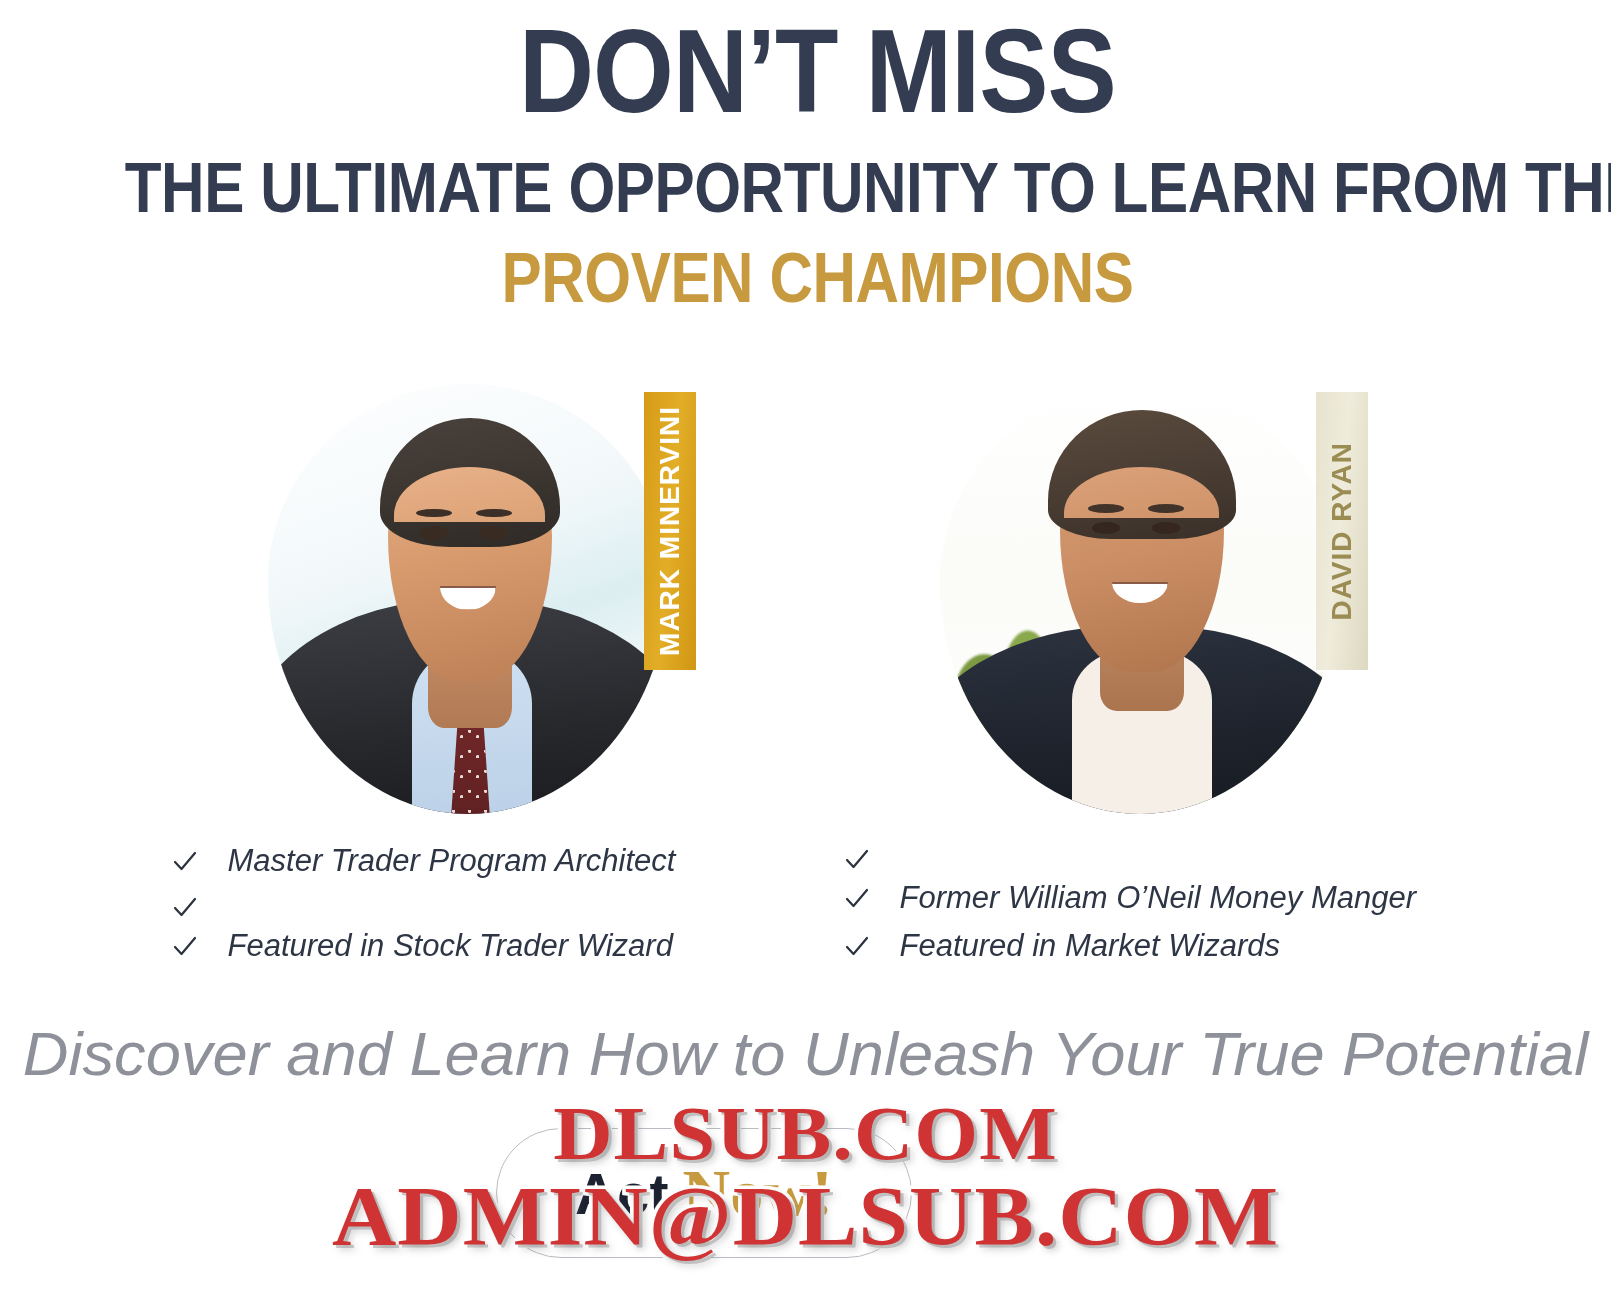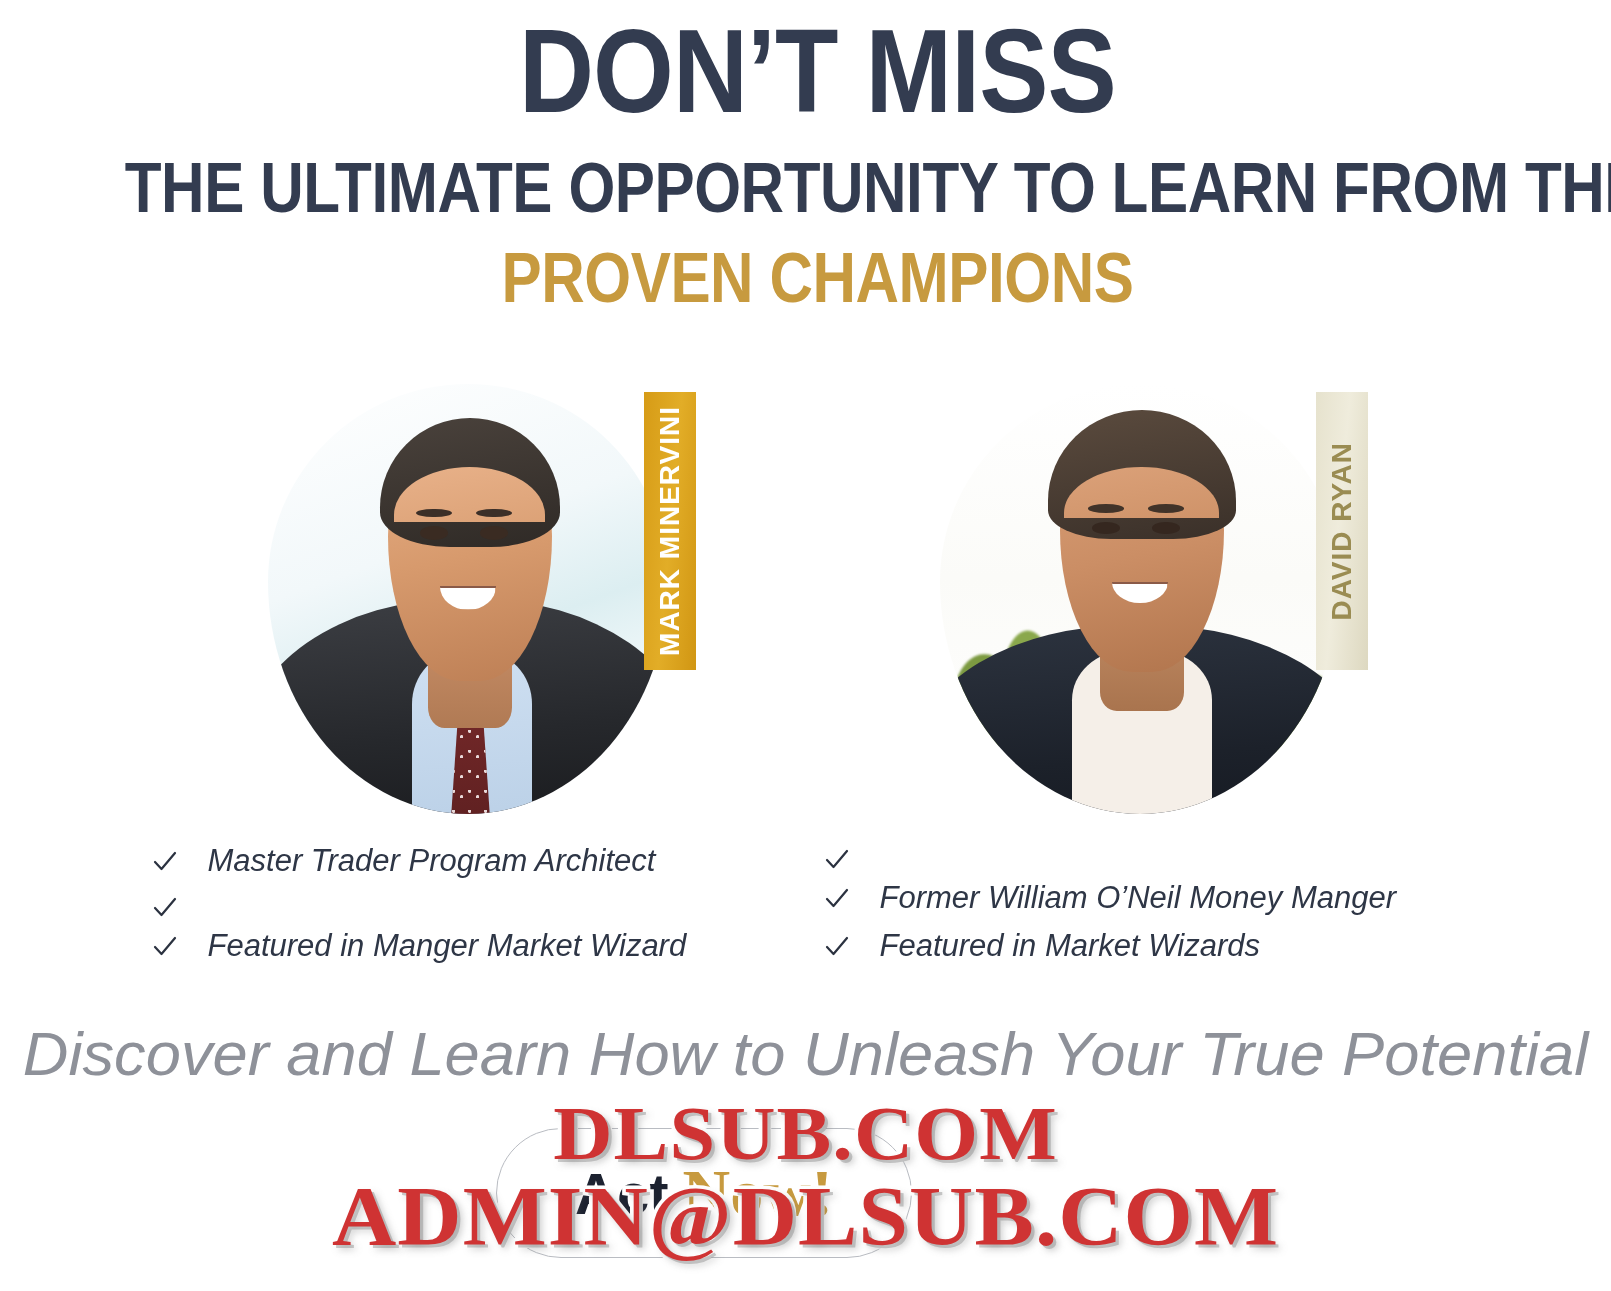--- a/index.html
+++ b/index.html
@@ -346,20 +346,21 @@
 
   
   .bullets-row {
     position: absolute;
     top: 843px;
     left: 0;
     width: 1507px;
     display: flex;
     justify-content: center;
     gap: 120px;
+    padding-left: 20px;
   }
   .bullet-col {
     width: 560px;
   }
   .bullet-item {
     display: flex;
     align-items: baseline;
     gap: 30px;
     margin-bottom: 11px;
     padding-left: 18px;
@@ -542,21 +543,21 @@
             <path d="M3 13 L9.5 20 L23 4" fill="none" stroke="#2b3240" stroke-width="2.2" stroke-linecap="round" stroke-linejoin="round"></path>
           </svg>
       </span>
     </div>
     <div class="bullet-item">
       <span class="check-icon">
         <svg width="26" height="26" viewBox="0 0 26 26">
             <path d="M3 13 L9.5 20 L23 4" fill="none" stroke="#2b3240" stroke-width="2.2" stroke-linecap="round" stroke-linejoin="round"></path>
           </svg>
       </span>
-      <span class="bullet-text">Featured in Manger Market Wizard</span>
+      <span class="bullet-text">Featured in Stock Trader Wizard</span>
     </div>
   </div>
 
   <div class="bullet-col right">
     <div class="bullet-item">
       <span class="check-icon">
         <svg width="26" height="26" viewBox="0 0 26 26">
             <path d="M3 13 L9.5 20 L23 4" fill="none" stroke="#2b3240" stroke-width="2.2" stroke-linecap="round" stroke-linejoin="round"></path>
           </svg>
       </span>

